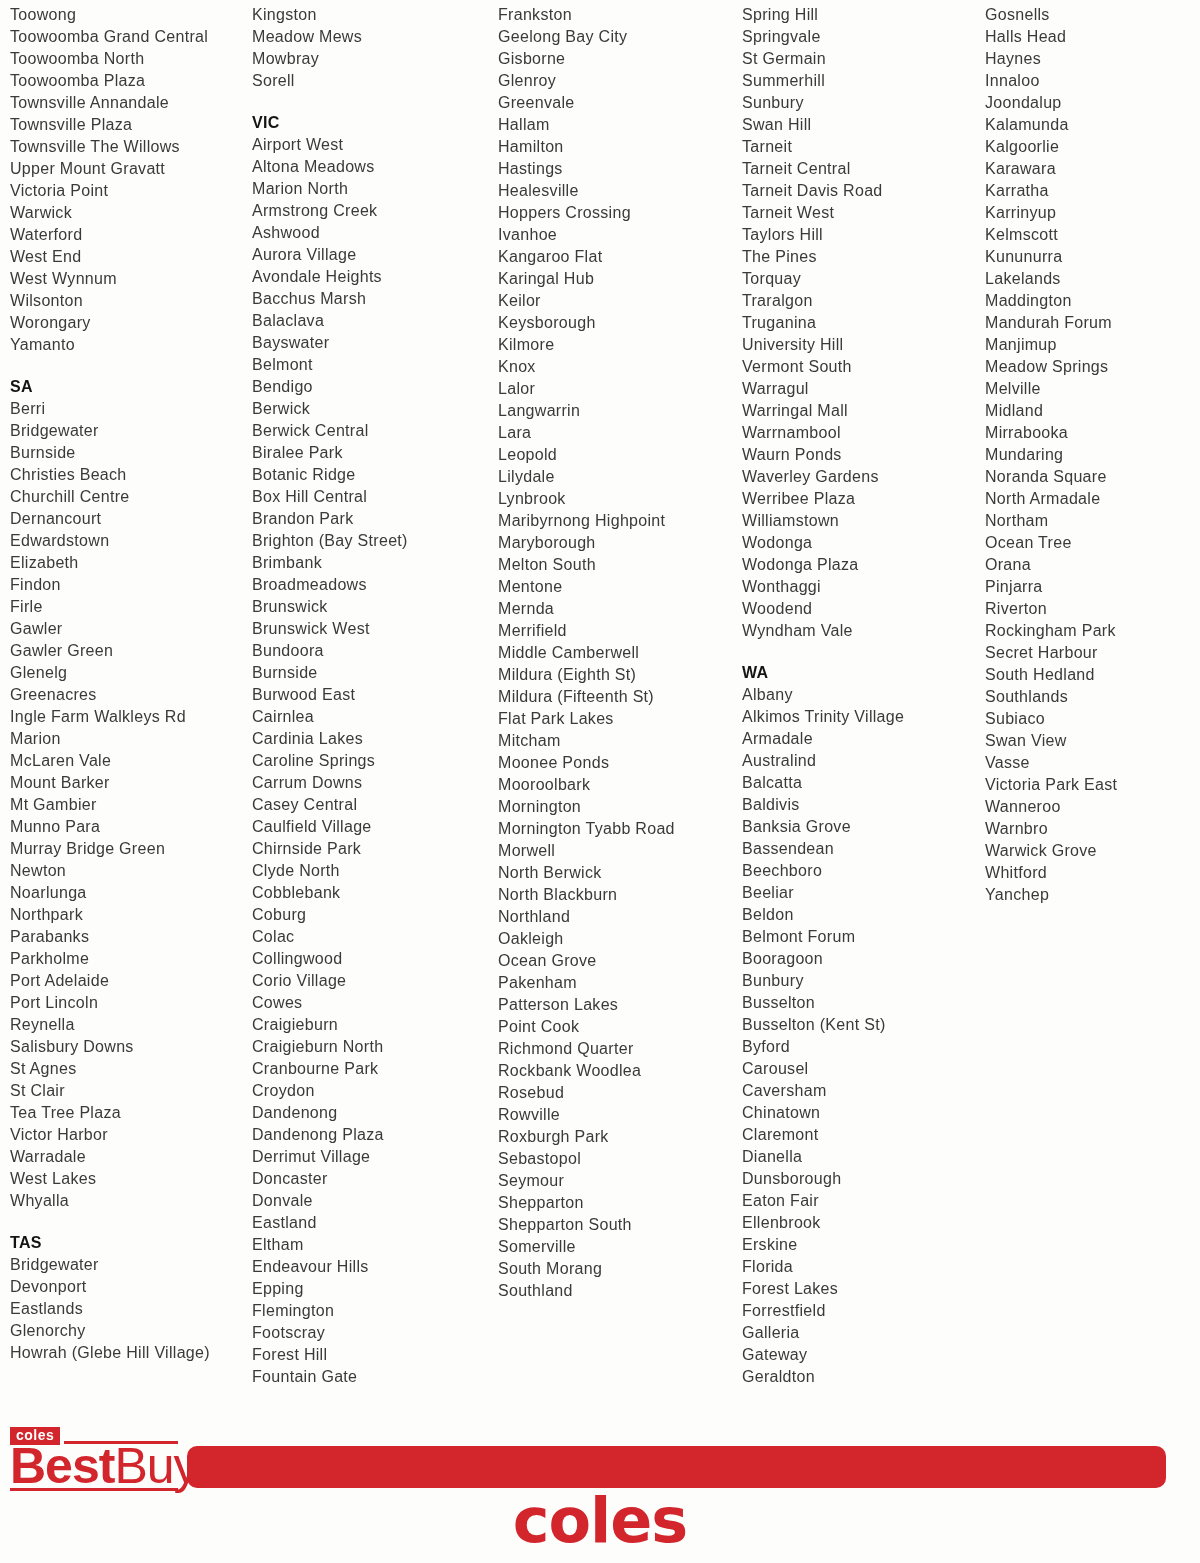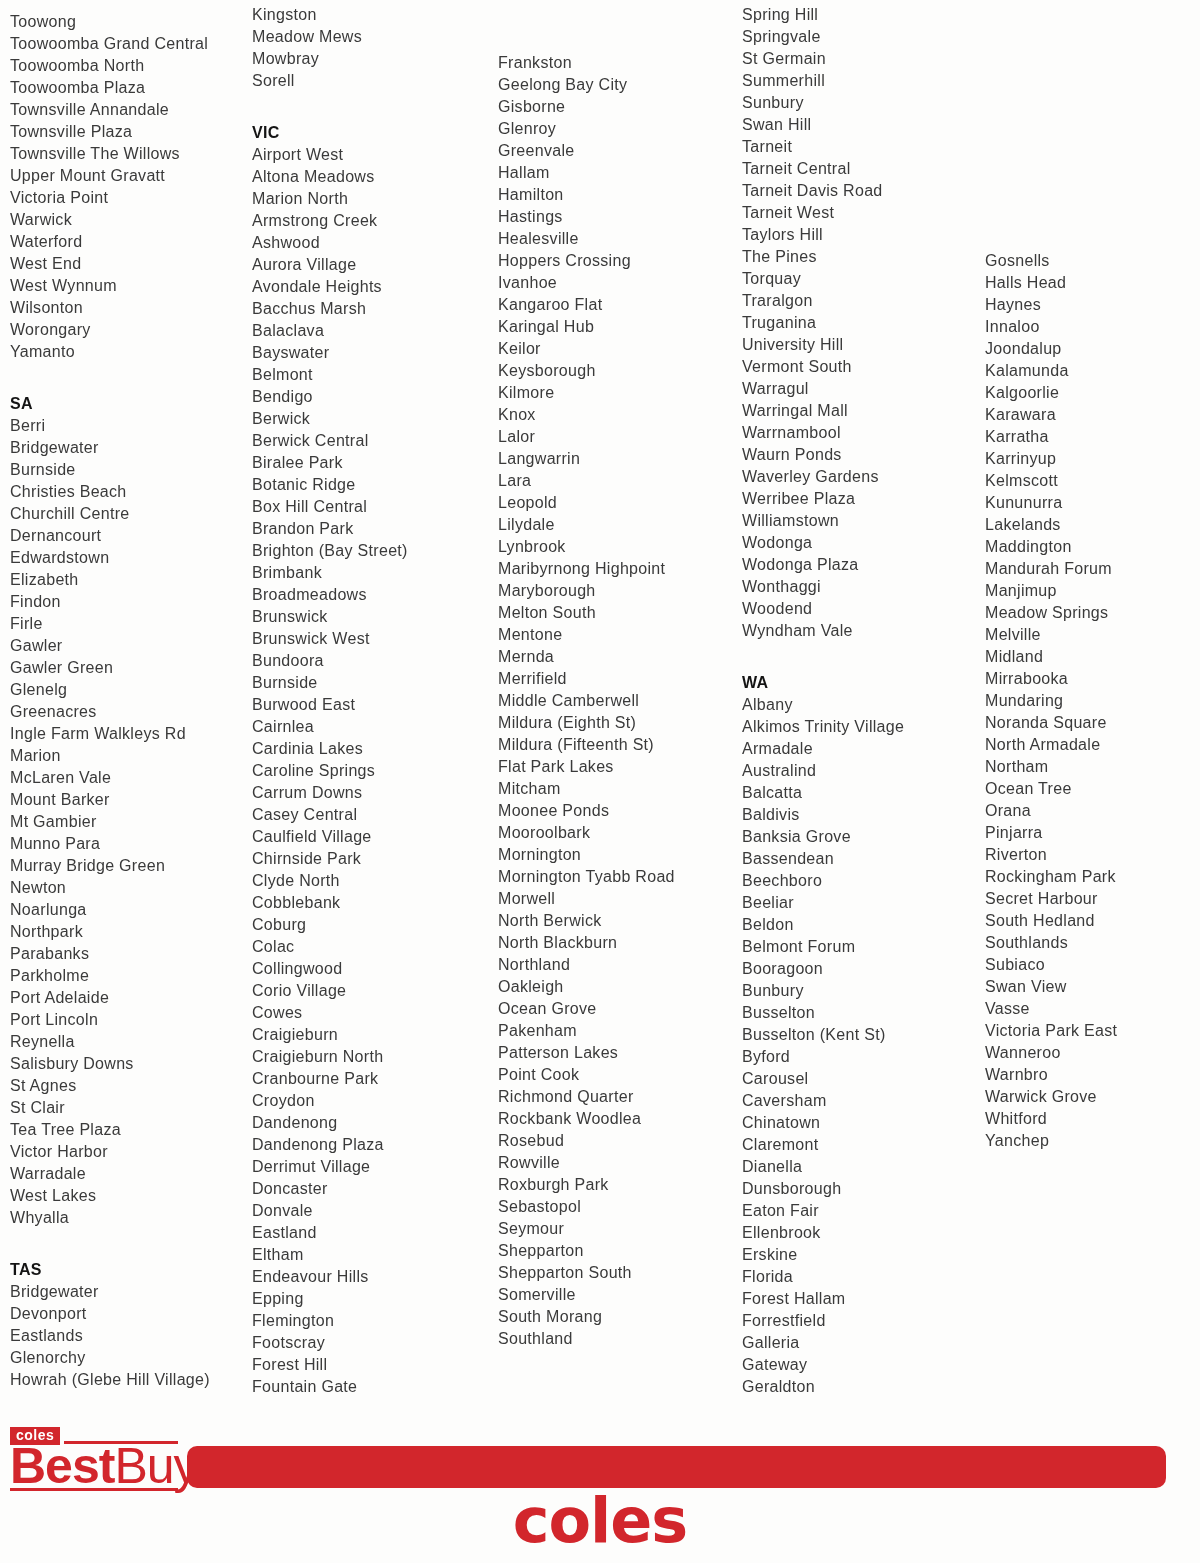--- a/index.html
+++ b/index.html
@@ -7,37 +7,37 @@
     --text-color:#3a3a3a;
     --header-color:#141414;
   }
   *{box-sizing:border-box;margin:0;padding:0;}
   html,body{background:#fdfdfc;}
   body{
     width:1200px;height:1563px;position:relative;overflow:hidden;
     font-family:"Liberation Sans",sans-serif;
   }
   .columns{
-    display:flex;align-items:center;
+    display:flex;align-items:flex-start;
     padding:4px 0 0 10px;
   }
   .col{flex:none;}
   .col:nth-child(1){width:242px;}
   .col:nth-child(2){width:246px;}
   .col:nth-child(3){width:195px;margin-right:49px;}
   .col:nth-child(4){width:243px;}
   .col:nth-child(5){width:210px;}
   .store-item{
     font-size:16px;line-height:22px;letter-spacing:.3px;
     color:var(--text-color);font-weight:400;
   }
   .state-header{
     font-size:16px;line-height:22px;letter-spacing:.3px;
     color:var(--header-color);font-weight:700;
-    margin-top:30px;
+    margin-top:20px;
   }
   
   .bestbuys{
     position:absolute;left:10px;top:1427px;width:168px;
   }
   .bb-top{display:flex;align-items:flex-end;}
   .bb-badge{
     background:var(--brand-red);color:#fff;
     font-weight:700;font-size:14px;line-height:17px;
     padding:0 6px 1px 6px;letter-spacing:.5px;
@@ -302,21 +302,21 @@
       <div class="store-item">Carousel</div>
       <div class="store-item">Caversham</div>
       <div class="store-item">Chinatown</div>
       <div class="store-item">Claremont</div>
       <div class="store-item">Dianella</div>
       <div class="store-item">Dunsborough</div>
       <div class="store-item">Eaton Fair</div>
       <div class="store-item">Ellenbrook</div>
       <div class="store-item">Erskine</div>
       <div class="store-item">Florida</div>
-      <div class="store-item">Forest Hallam</div>
+      <div class="store-item">Forest Lakes</div>
       <div class="store-item">Forrestfield</div>
       <div class="store-item">Galleria</div>
       <div class="store-item">Gateway</div>
       <div class="store-item">Geraldton</div>
     </div>
     <div class="col">
       <div class="store-item">Gosnells</div>
       <div class="store-item">Halls Head</div>
       <div class="store-item">Haynes</div>
       <div class="store-item">Innaloo</div>

